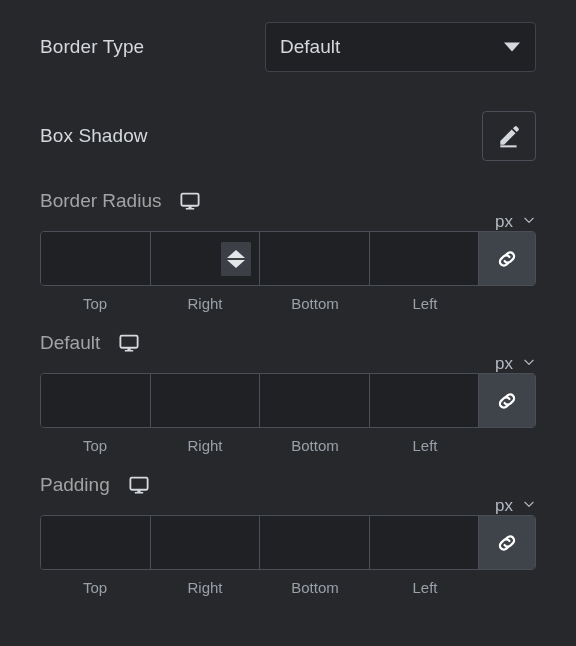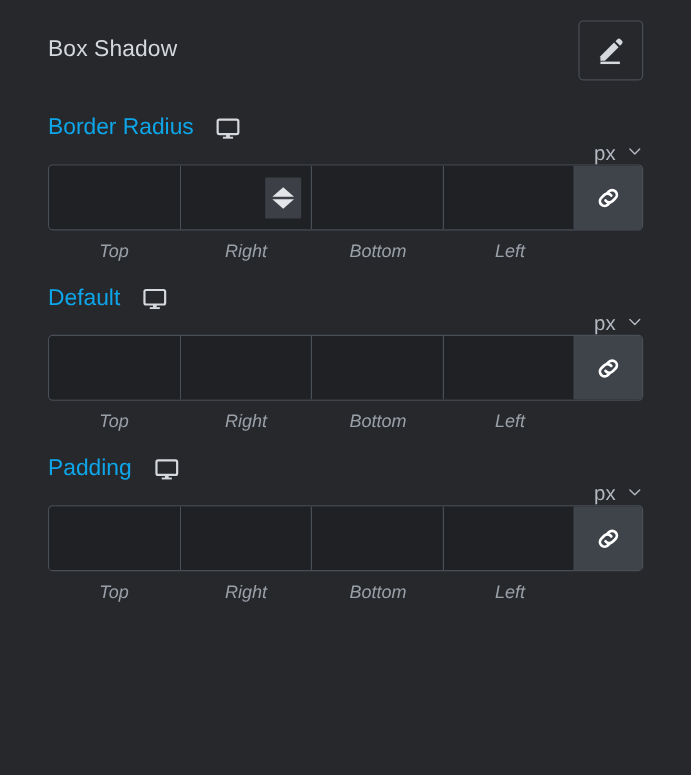--- a/index.html
+++ b/index.html
@@ -98,21 +98,21 @@
   
   .dim-header {
     display: flex;
     align-items: center;
     padding: 0 24px;
     height: 46px;
     box-sizing: border-box;
   }
   .dim-title {
     font-size: 19px;
-    color: #0ea5e9;
+    color: #a3a3a3;
   }
   .device-icon {
     margin-left: 18px;
     display: flex;
     align-items: center;
     line-height: 0;
   }
   .spacer { flex: 1 1 auto; }
   .unit-switcher {
     display: flex;
@@ -201,37 +201,44 @@
     border: 0;
   }
   .link-button svg { display: block; }
 
   
   .dim-labels {
     margin: 0 24px;
     display: flex;
     height: 34px;
     align-items: center;
-    font-style: italic;
   }
   .dim-labels .lbl {
     flex: 1 1 0;
     text-align: center;
     font-size: 15px;
     color: #9aa0a8;
   }
   .dim-labels .lbl-spacer {
     flex: 0 0 56px;
   }
 </style>
 </head>
 <body>
 
 <div class="panel">
 
+  <div class="control-row row-border-type">
+    <div class="control-label">Border Type</div>
+
+    <div class="select-wrap">
+      <div class="select-box">Default</div>
+      <span class="select-caret"></span>
+    </div>
+  </div>
 
   <div class="control-row row-box-shadow">
     <div class="control-label">Box Shadow</div>
 
     <div class="icon-button">
       <span>
         <svg width="26" height="26" viewBox="0 0 24 24" fill="none">
           <path d="M4 16.5 L14.5 6 L18 9.5 L7.5 20 L4 20 Z" fill="#d5d8dc"></path>
           <path d="M15.6 4.9 L17.1 3.4 A1.6 1.6 0 0 1 19.4 3.4 L20.6 4.6 A1.6 1.6 0 0 1 20.6 6.9 L19.1 8.4 Z" fill="#d5d8dc"></path>
           <rect x="4" y="20.6" width="15" height="1.9" fill="#d5d8dc"></rect>

